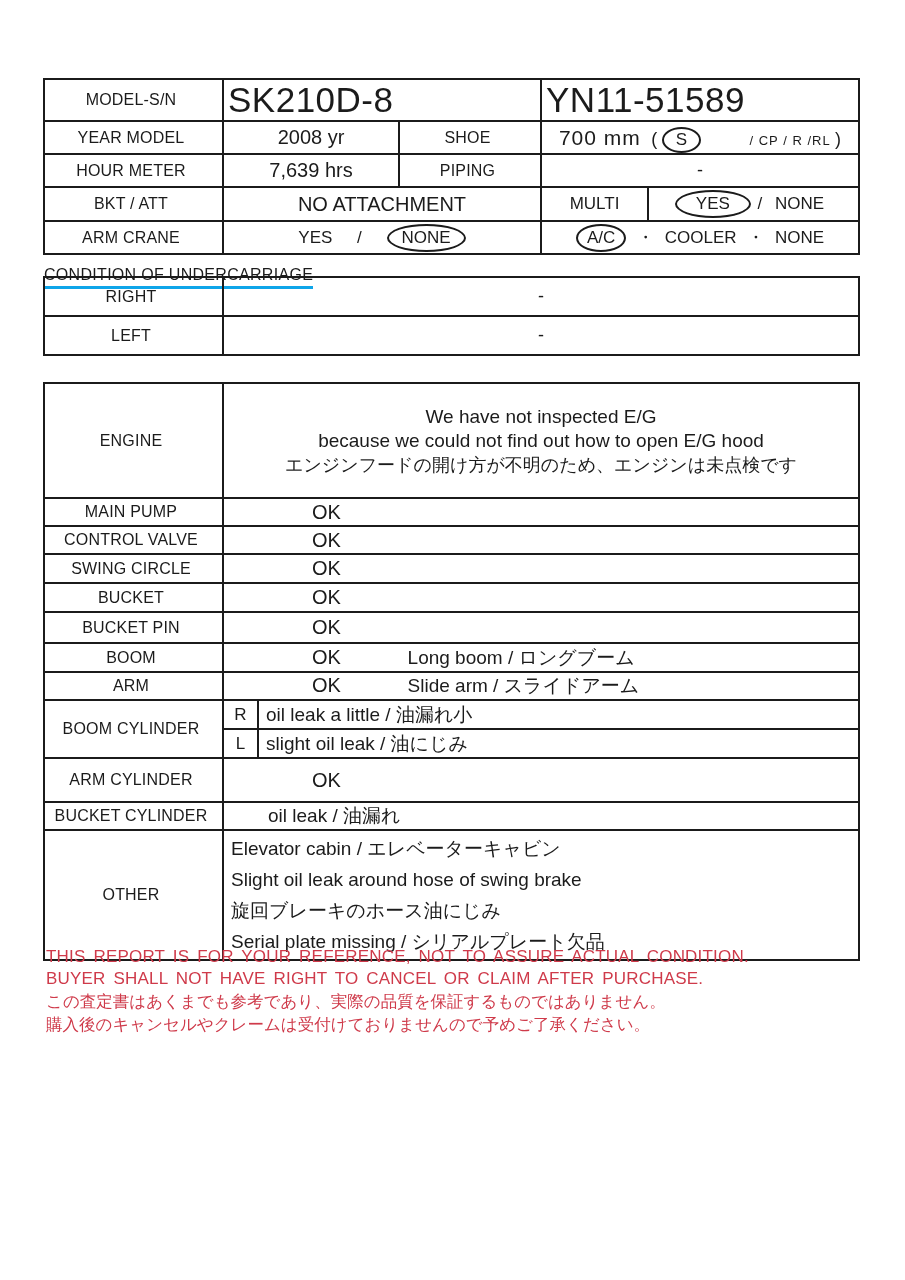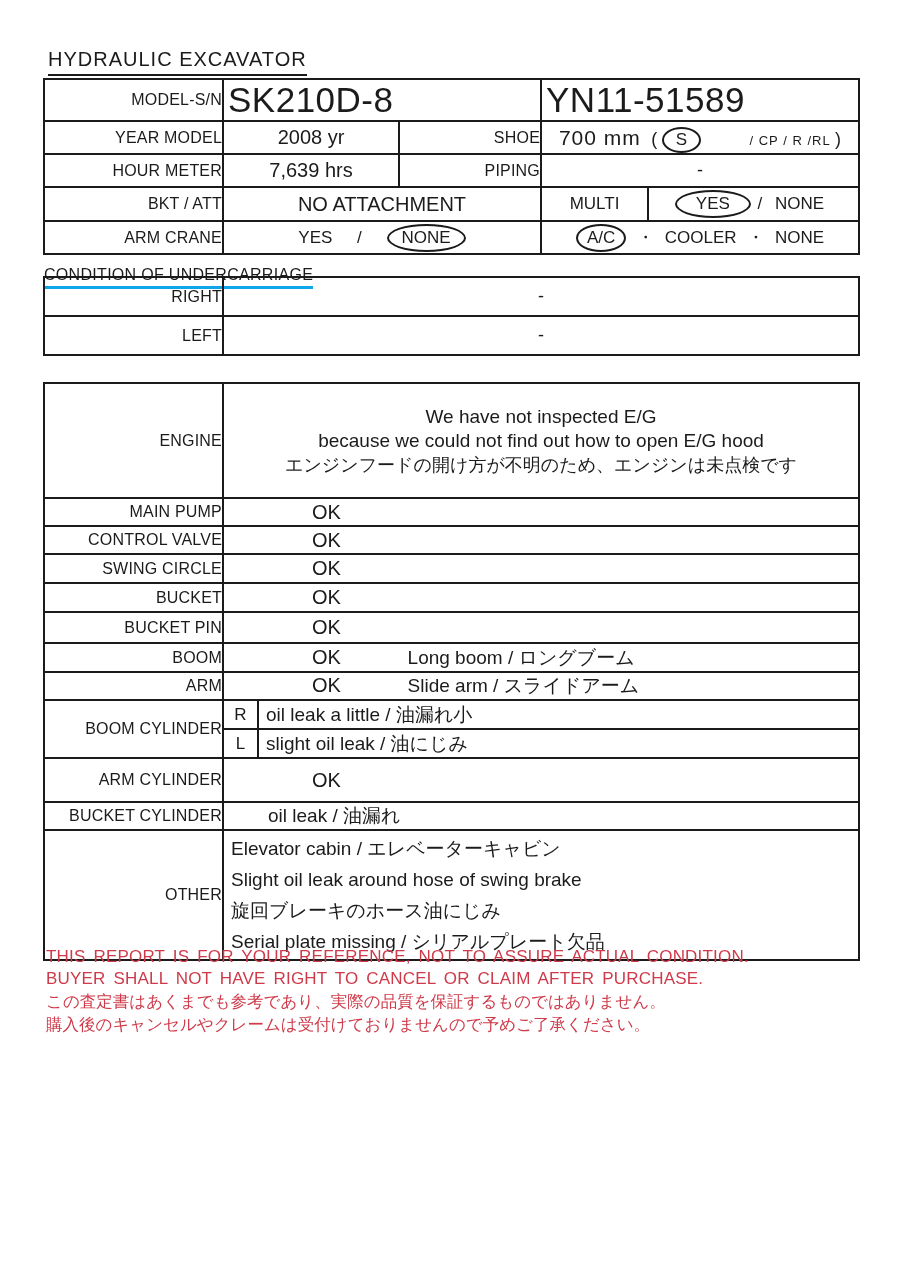--- a/index.html
+++ b/index.html
@@ -28,21 +28,22 @@
   table { border-collapse: collapse; table-layout: fixed; }
   td {
     border: 2px solid #1b1b1b;
     padding: 0;
     overflow: hidden;
     white-space: nowrap;
     vertical-align: middle;
   }
 
   .lbl {
-    text-align: right;
+    text-align: center;
+    padding-right: 5px;
     font-size: 16px;
     letter-spacing: 0.2px;
   }
   .center { text-align: center; }
 
   
   .spec-table { position: absolute; left: 43px; top: 78px; width: 815px; }
   .big-val { font-size: 35px; padding-left: 4px; letter-spacing: 0.5px; }
   .val20 { font-size: 20px; }
   .val17 { font-size: 17px; margin-left: 40px; }
@@ -93,21 +94,20 @@
   
   .disclaimer { position: absolute; left: 46px; top: 946px; color: #cf3a4a; }
   .disclaimer .en { font-size: 17px; line-height: 22px; letter-spacing: 0.2px; word-spacing: 3px; white-space: nowrap; }
   .disclaimer .jp { font-size: 16.5px; line-height: 23px; white-space: nowrap; }
 </style>
 </head>
 <body>
 
 <div class="page">
 
-  <h1 class="title">HYDRAULIC EXCAVATOR</h1>
 
   <table class="spec-table">
     <colgroup>
       <col style="width:179px">
         <col style="width:176px">
         <col style="width:142px">
         <col style="width:107px">
         <col style="width:211px">
     </colgroup>
     <tbody>

